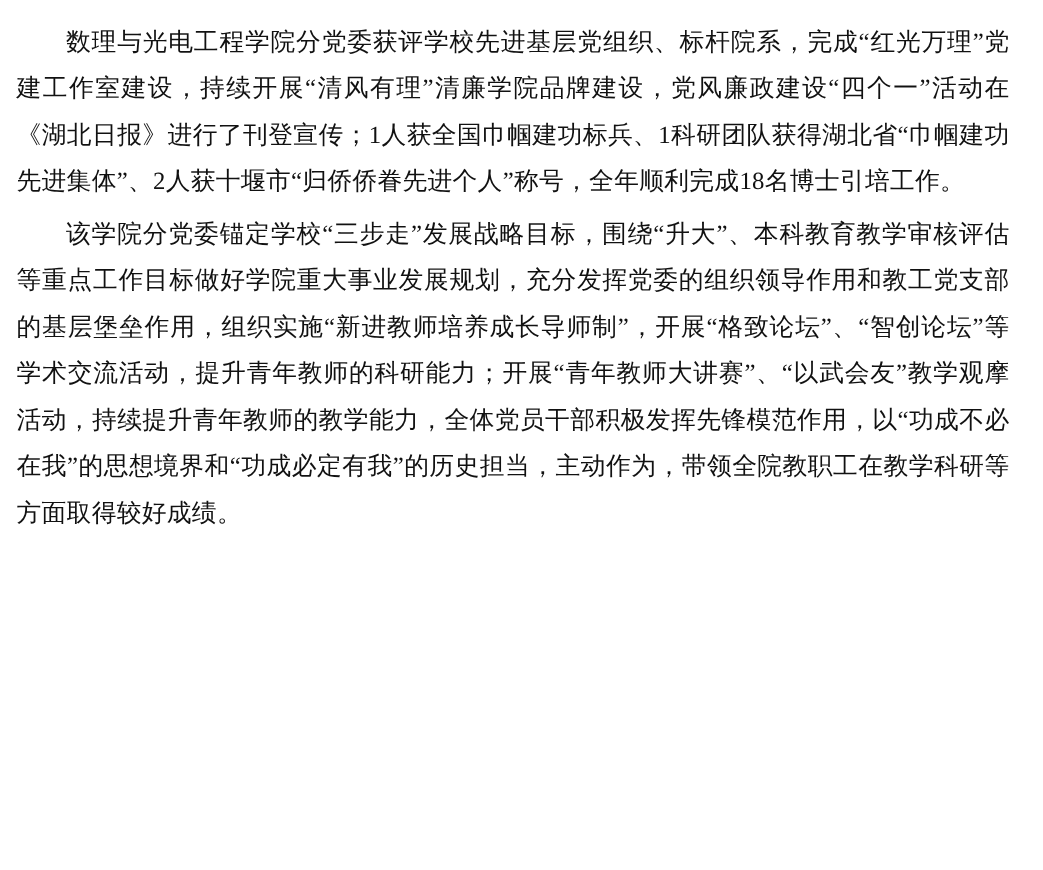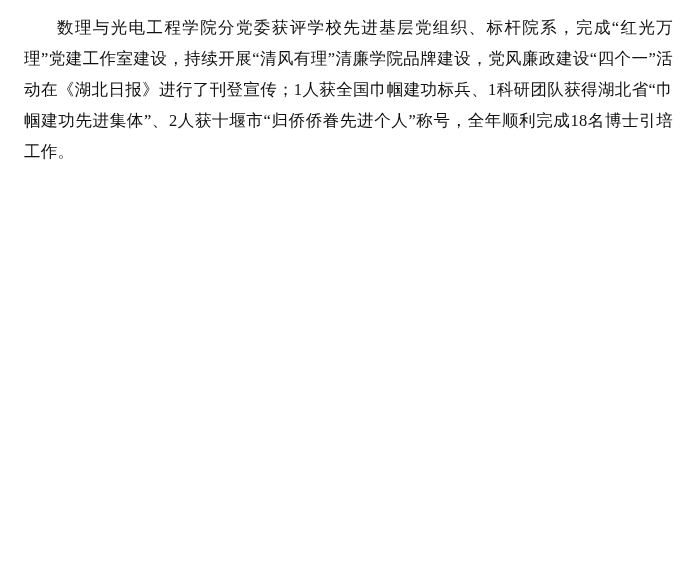--- a/index.html
+++ b/index.html
@@ -11,21 +11,21 @@
     width: 695px;
     height: 580px;
     font-family: "Liberation Serif", "DejaVu Serif", serif;
     color: #000000;
     overflow: hidden;
   }
   .page {
     width: 695px;
     height: 580px;
     box-sizing: border-box;
-    padding: 10px 22px 0 24px;
+    padding: 10px 22px 0 11px;
     background: #ffffff;
   }
   .para {
     font-size: 16.5px;
     line-height: 31px;
     text-align: justify;
     text-justify: inter-ideograph;
     text-indent: 2em;
     margin: 0 0 4px 0;
     letter-spacing: 0.2px;
@@ -44,13 +44,14 @@
 </style>
 </head>
 <body>
 
 <div class="page">
   <div class="spacer-top"></div>
 
   <p class="para">数理与光电工程学院分党委获评学校先进基层党组织、标杆院系，完成“红光万理”党建工作室建设，持续开展“清风有理”清廉学院品牌建设，党风廉政建设“四个一”活动在《湖北日报》进行了刊登宣传；1人获全国巾帼建功标兵、1科研团队获得湖北省“巾帼建功先进集体”、2人获十堰市“归侨侨眷先进个人”称号，全年顺利完成18名博士引培工作。</p>
 
 
+  <p class="para">该学院分党委锚定学校“三步走”发展战略目标，围绕“升大”、本科教育教学审核评估等重点工作目标做好学院重大事业发展规划，充分发挥党委的组织领导作用和教工党支部的基层堡垒作用，组织实施“新进教师培养成长导师制”，开展“格致论坛”、“智创论坛”等学术交流活动，提升青年教师的科研能力；开展“青年教师大讲赛”、“以武会友”教学观摩活动，持续提升青年教师的教学能力，全体党员干部积极发挥先锋模范作用，以“功成不必在我”的思想境界和“功成必定有我”的历史担当，主动作为，带领全院教职工在教学科研等方面取得较好成绩。</p>
 </div>
 
 </body></html>

